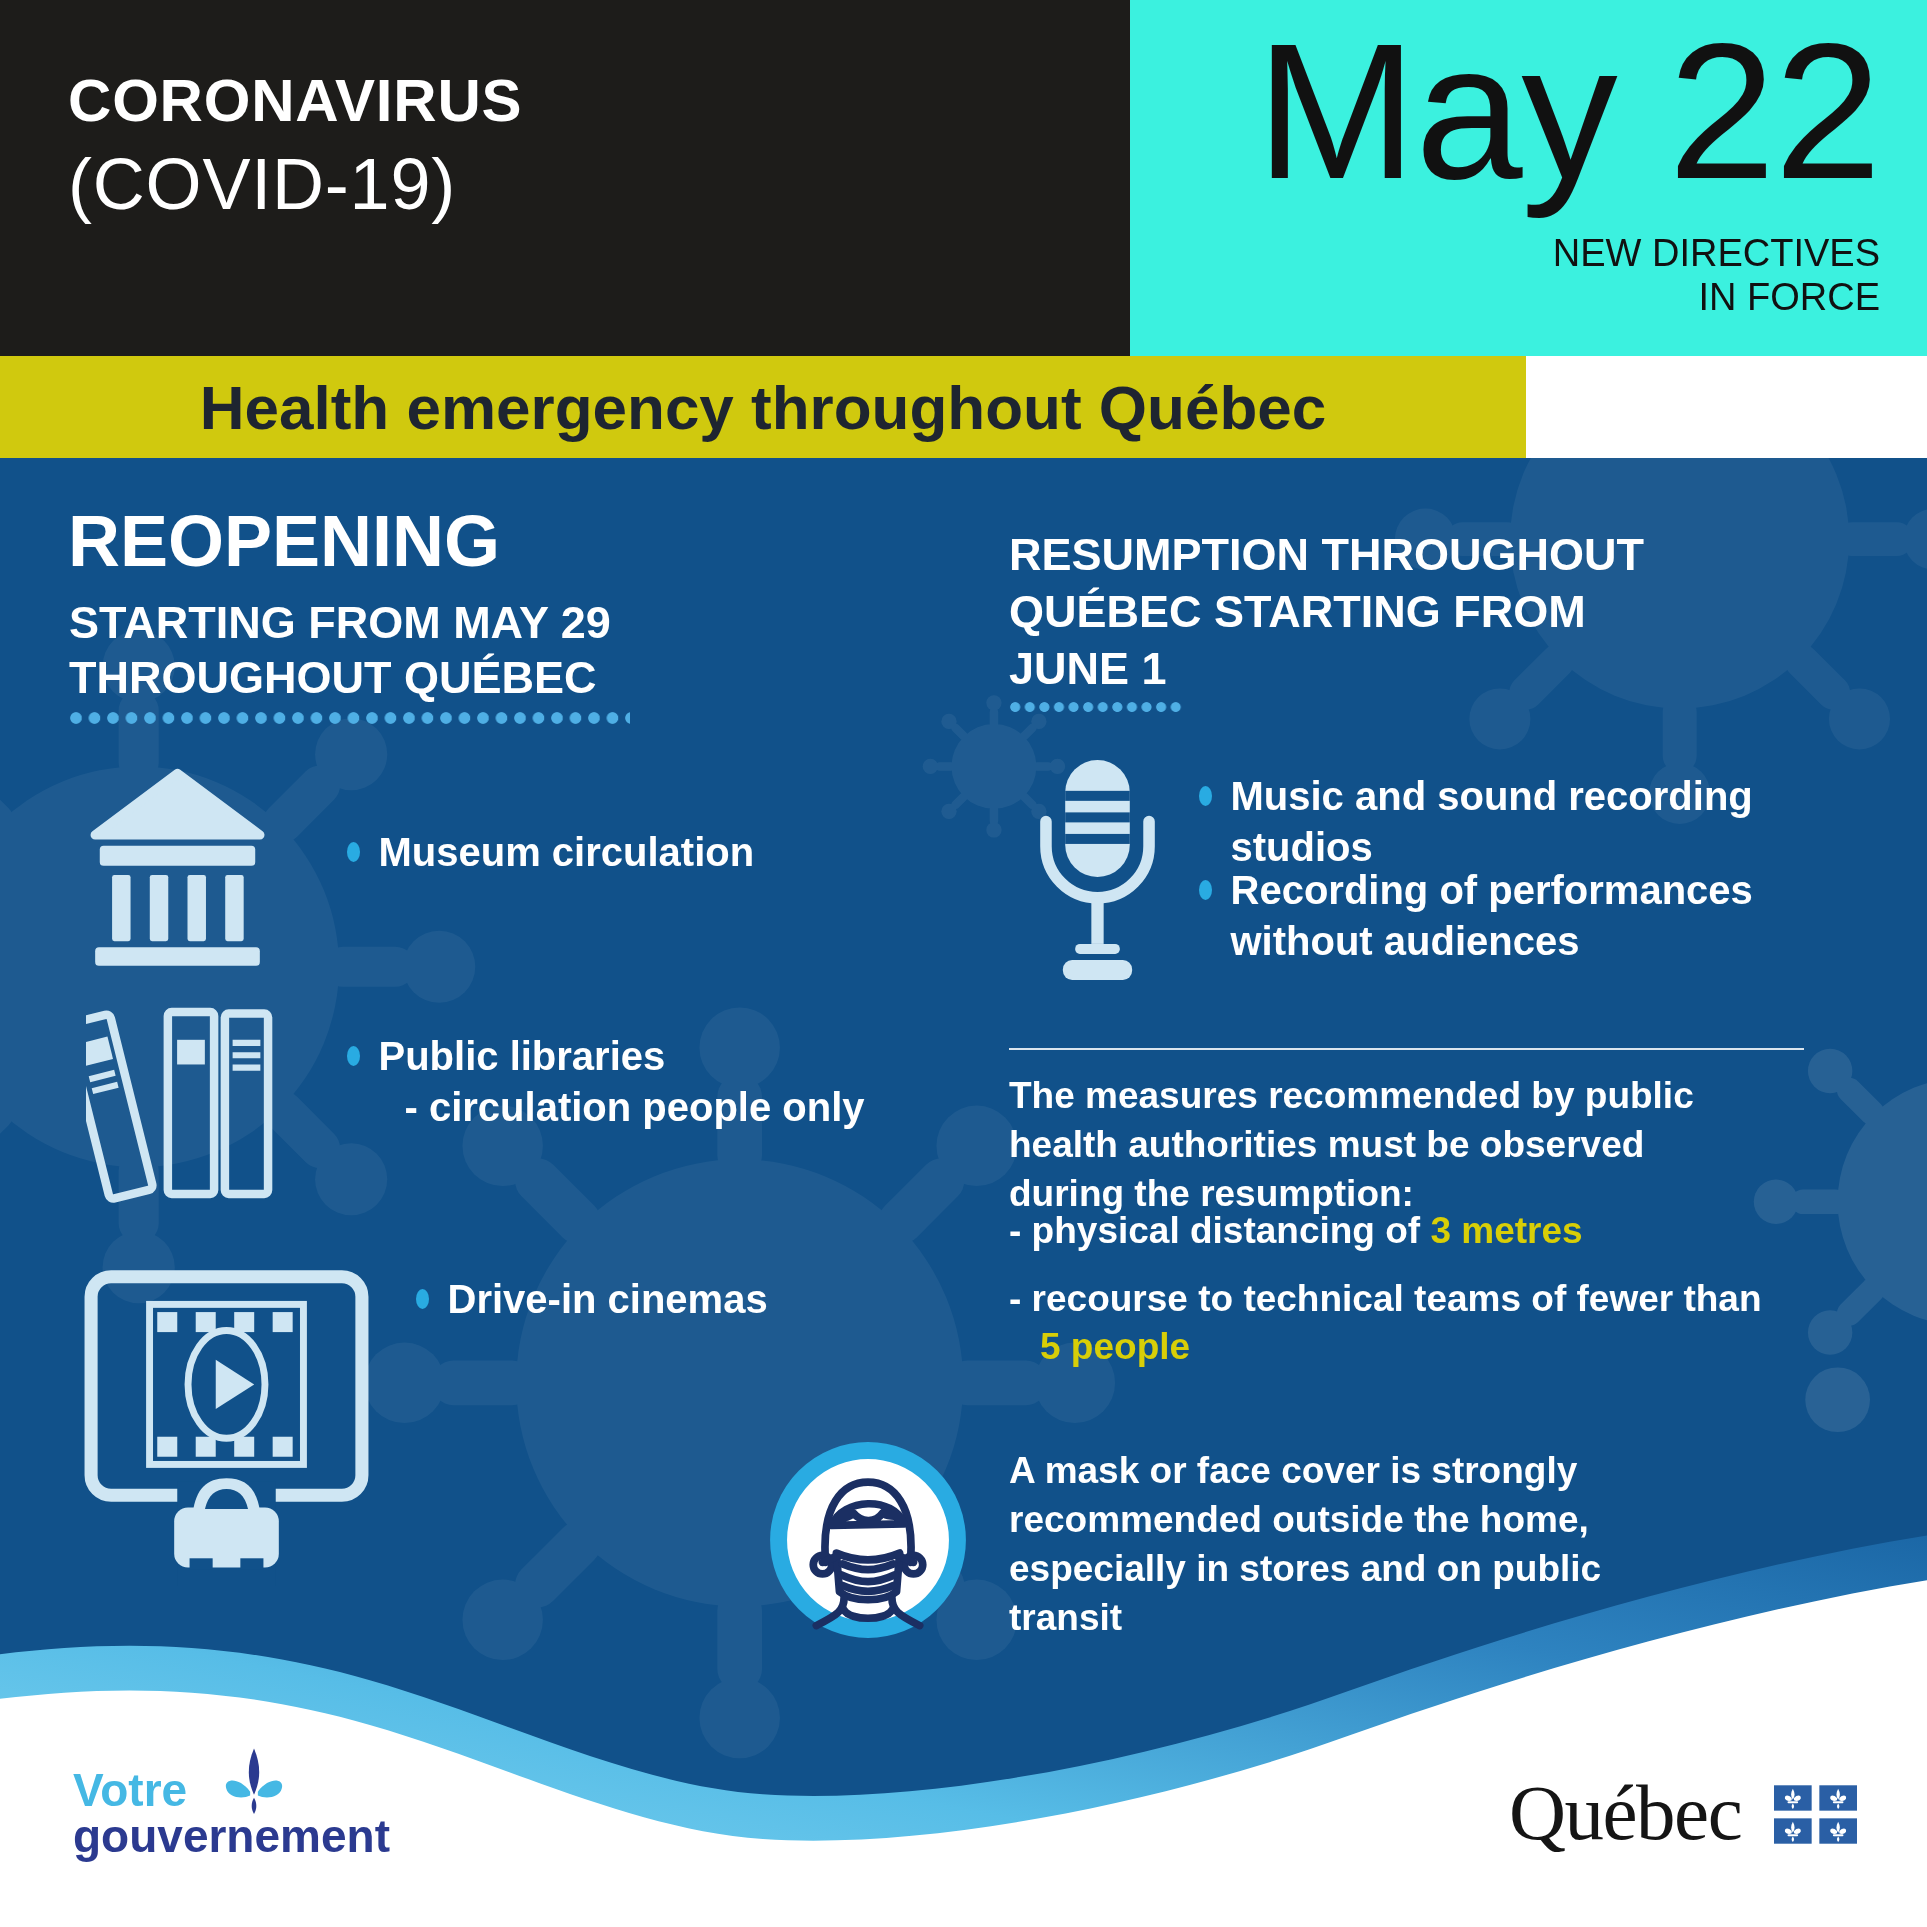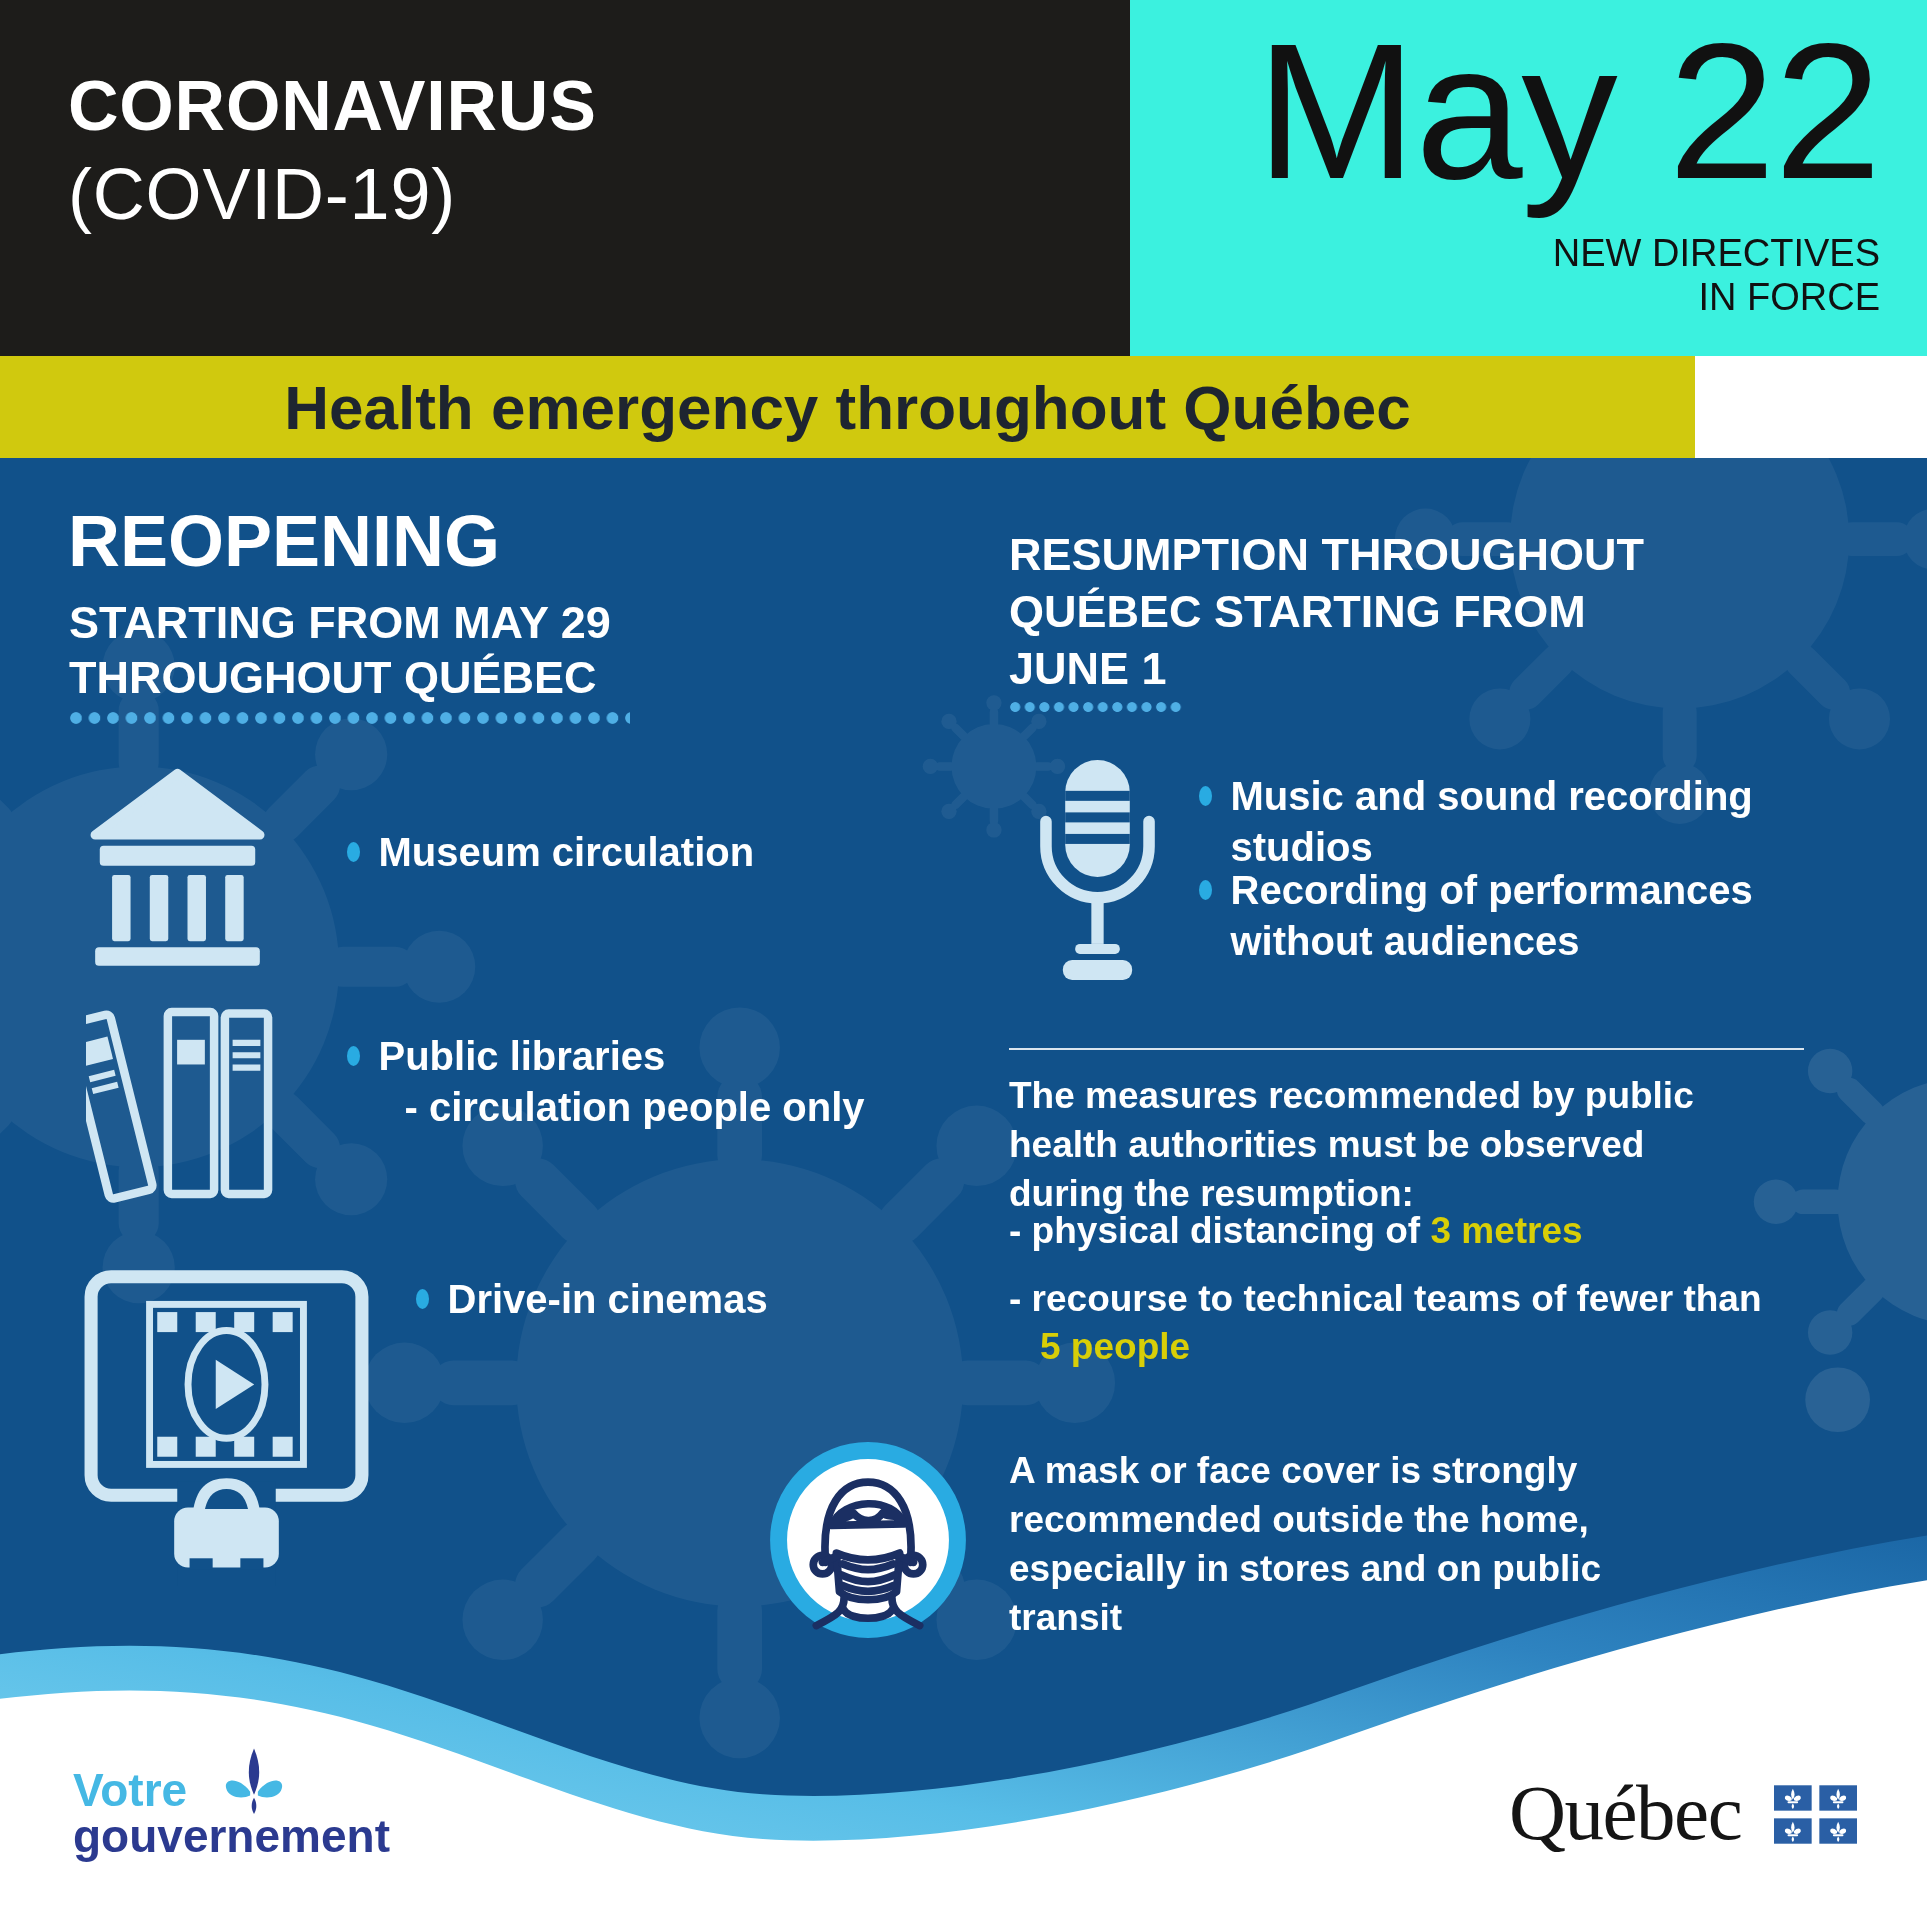--- a/index.html
+++ b/index.html
@@ -8,29 +8,29 @@
     --navy:#1b2f63; --gov-light:#45b8e4; --gov-navy:#2b3a90; --flag-blue:#2a5fa5; --dot-blue:#4fafe5;
   }
   html,body{margin:0;padding:0;background:#777;}
   .page{position:relative;width:1927px;height:1927px;overflow:hidden;background:#ffffff;
         font-family:"Liberation Sans",sans-serif;}
   .abs{position:absolute;}
 
   
   .black-box{left:0;top:0;width:1130px;height:356px;background:var(--header-black);
              color:#fff;padding:71px 0 0 68px;box-sizing:border-box;}
-  .title-main{font-size:70px;font-weight:700;line-height:1.0;letter-spacing:0.8px;}
+  .title-main{font-size:60px;font-weight:700;line-height:1.0;letter-spacing:0.8px;}
   .title-sub{font-size:72px;font-weight:400;line-height:1.0;margin-top:17px;letter-spacing:0.8px;}
   .teal-box{left:1130px;top:0;width:798px;height:356px;background:var(--teal);color:#111;
             text-align:right;padding:10.8px 48px 0 0;box-sizing:border-box;}
   .date-big{font-size:193px;font-weight:400;line-height:1.04;letter-spacing:-1.5px;}
   .directives{font-size:38px;font-weight:400;line-height:1.18;margin-top:19px;}
 
   
-  .banner{left:0;top:356px;width:1695px;height:102px;background:var(--yellow);
+  .banner{left:0;top:356px;width:1526px;height:102px;background:var(--yellow);
           display:flex;align-items:center;justify-content:center;}
   .banner-text{font-size:62px;font-weight:700;color:var(--banner-text);}
 
   
   .blue-body{left:0;top:458px;width:1927px;height:1469px;background:var(--body-blue);}
   .watermark{position:absolute;left:0;top:0;}
 
   .white-txt{color:#ffffff;}
   .sec-title-big{font-size:72px;font-weight:700;line-height:1.0;}
   .sec-sub{font-size:45px;font-weight:700;line-height:55px;}

